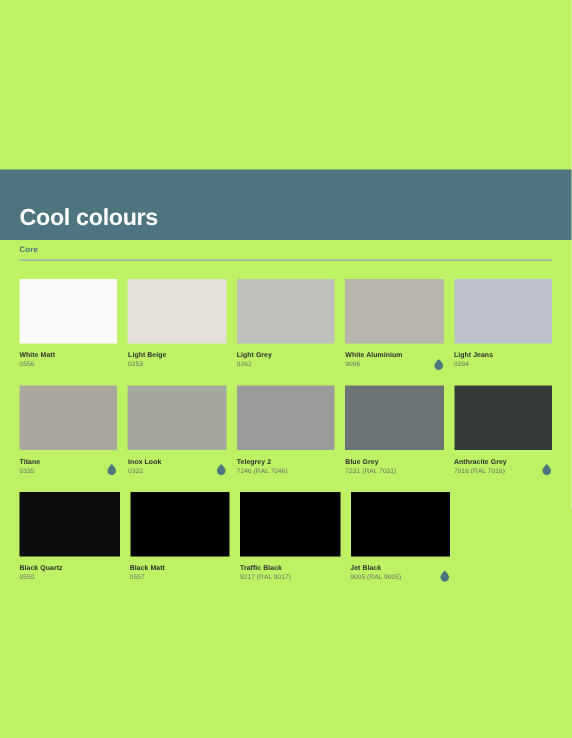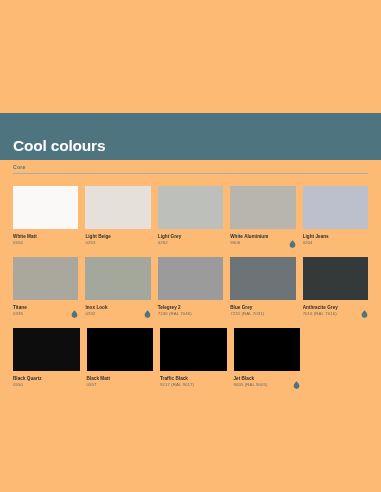--- a/index.html
+++ b/index.html
@@ -14,21 +14,21 @@
     overflow: hidden;
     font-family: "Liberation Sans", sans-serif;
     color: #333333;
     -webkit-font-smoothing: antialiased;
   }
 
   .page {
     position: relative;
     width: 381px;
     height: 492px;
-    background: #fdba74;
+    background: #bef264;
   }
 
   
   .banner {
     position: absolute;
     left: 0;
     top: 113px;
     width: 381px;
     height: 47px;
     background: #4e7480;

